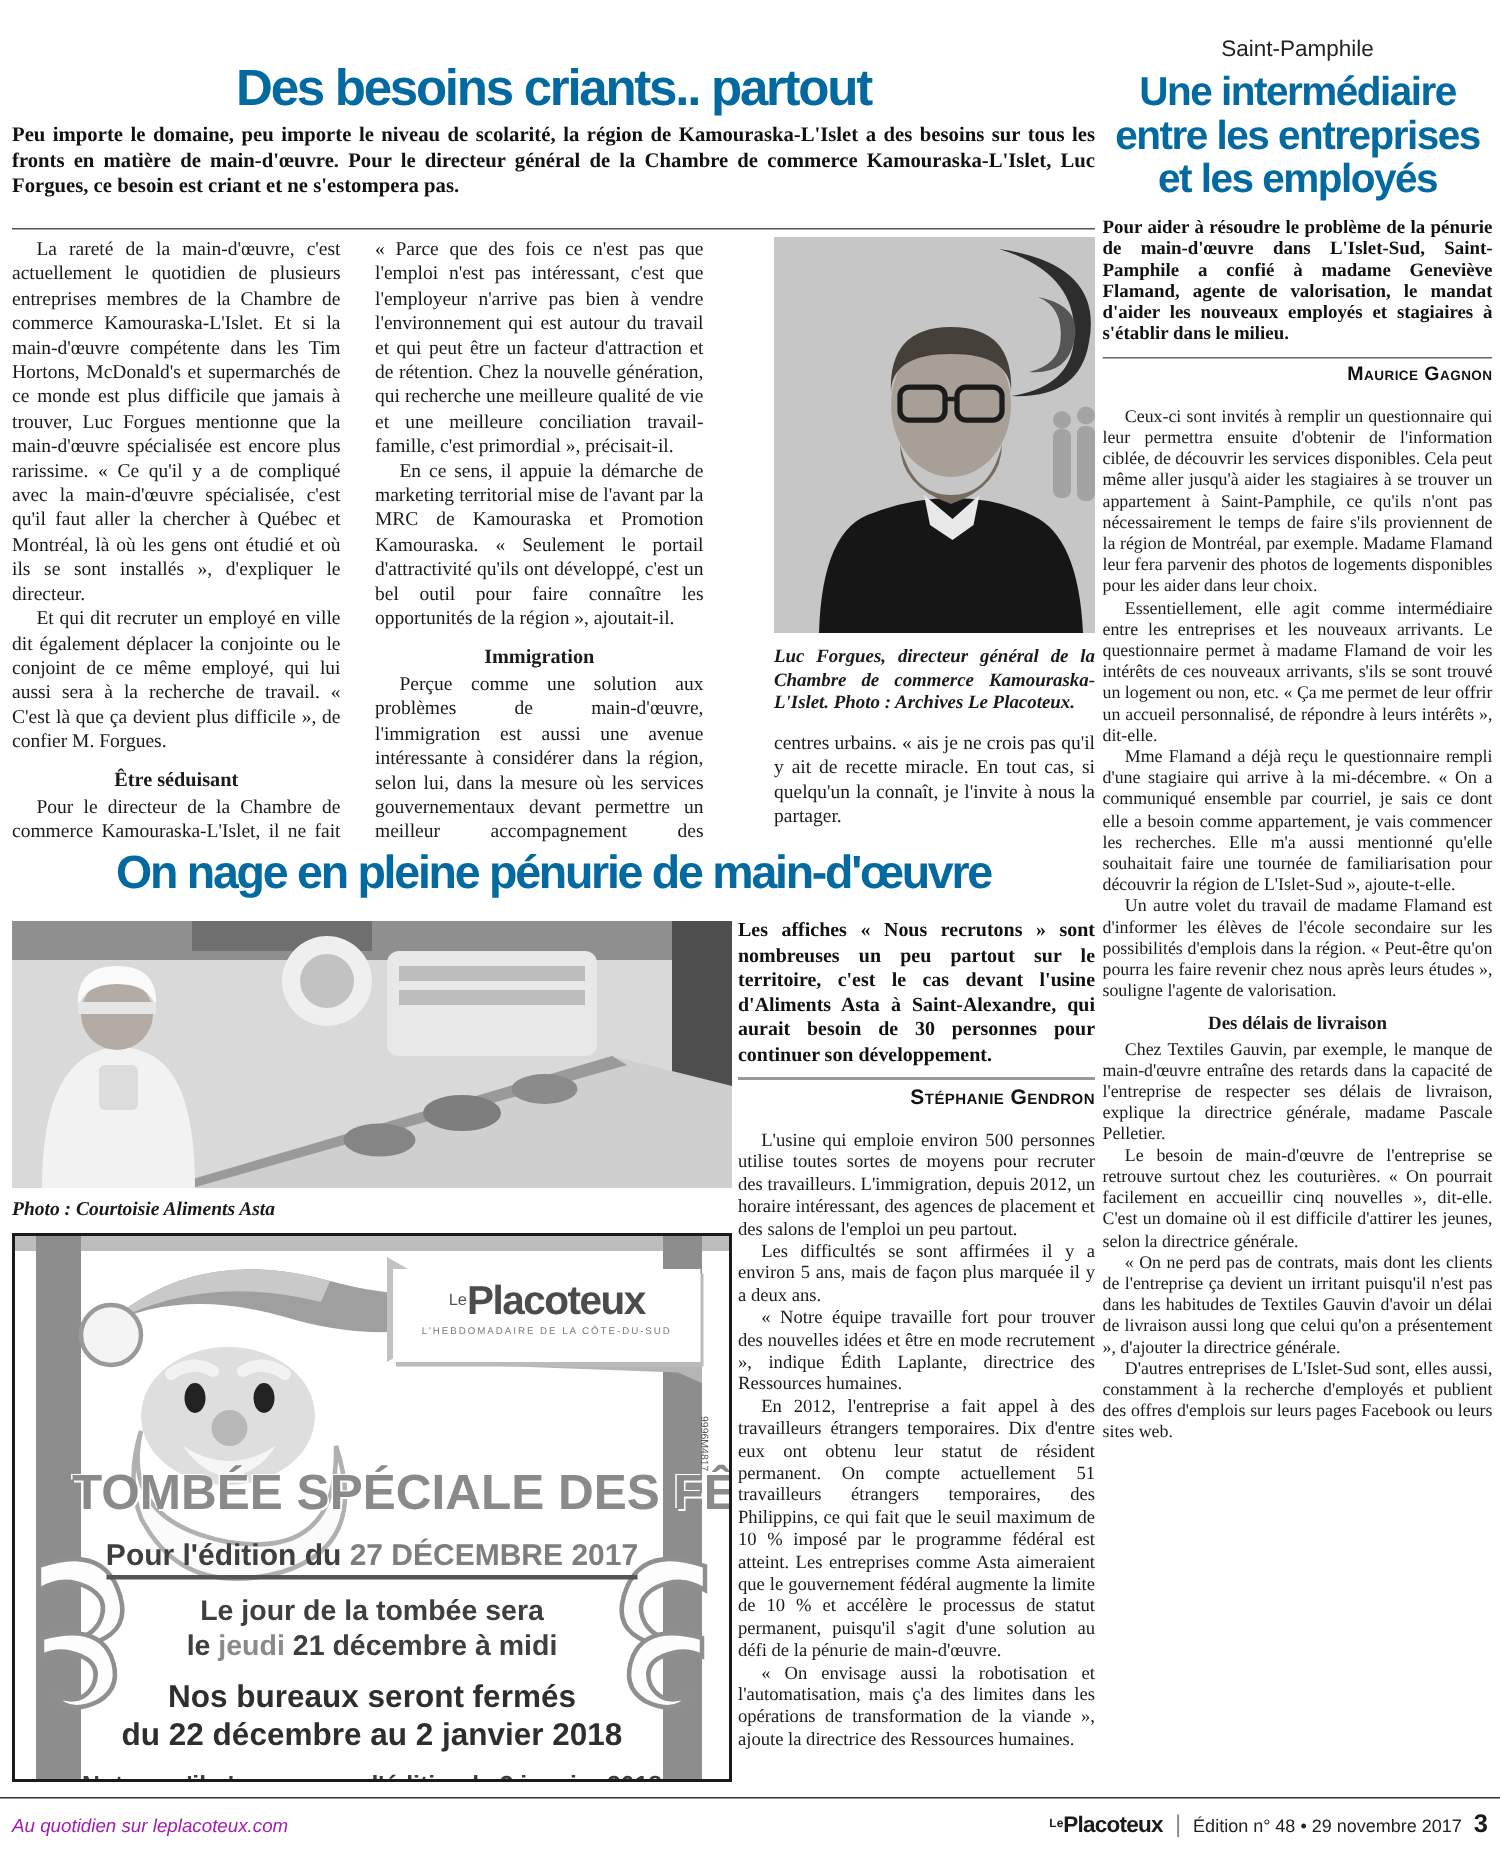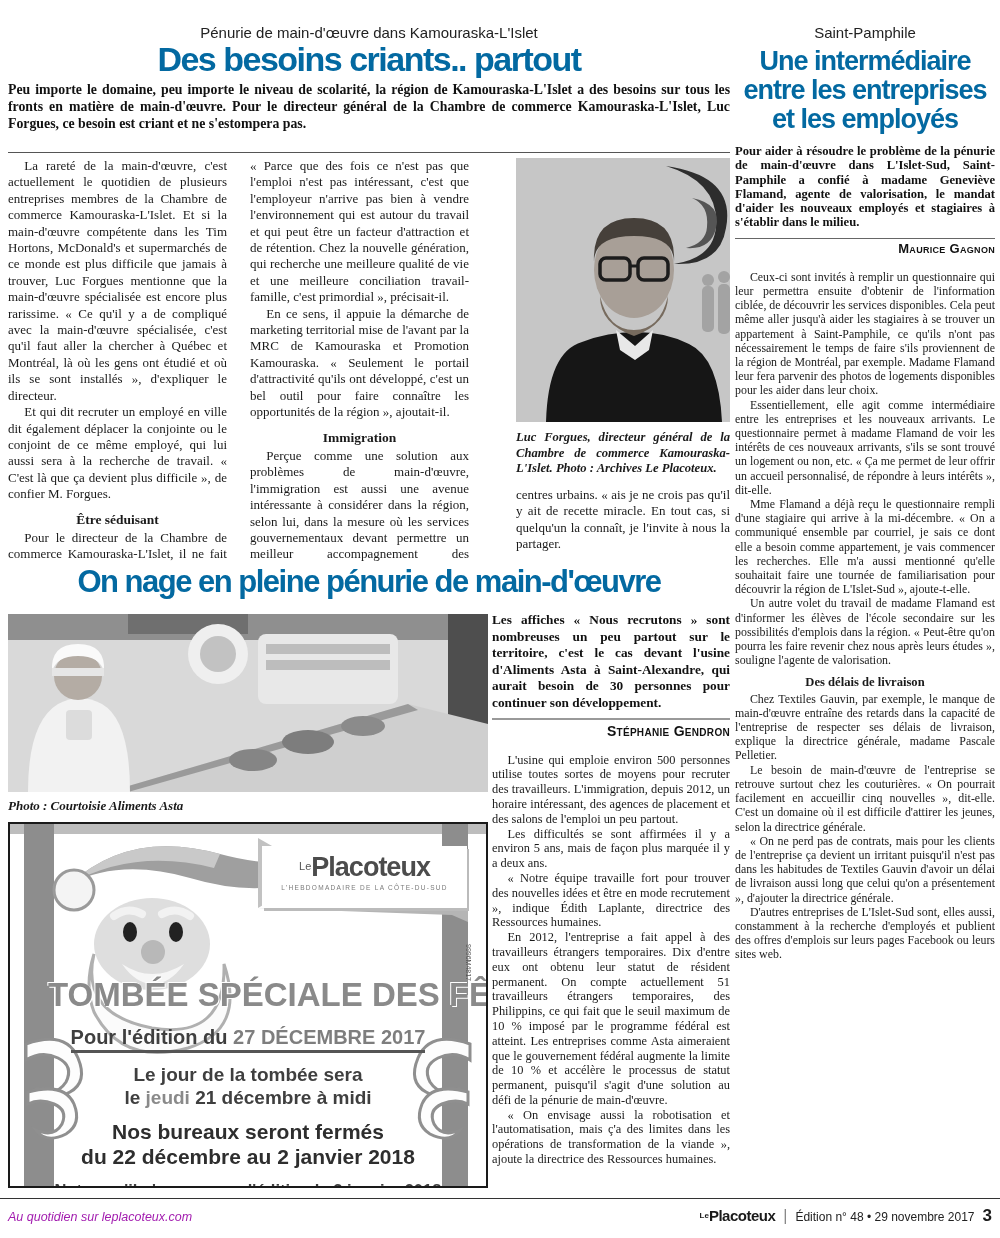--- a/index.html
+++ b/index.html
@@ -92,21 +92,20 @@
   .fbrand .nm { font-family:"Liberation Sans", sans-serif; font-weight:bold; font-size:15px; letter-spacing:-0.5px; }
   .fsep { color:#888; font-family:"Liberation Sans", sans-serif; }
   .fedition { font-family:"Liberation Sans", sans-serif; font-size:12px; color:#222; }
   .fpage { font-family:"Liberation Sans", sans-serif; font-weight:bold; font-size:17px; }
 </style>
 </head>
 <body>
 
 <div class="page">
 
-  <div class="kicker a1-kicker">Pénurie de main-d'œuvre dans Kamouraska-L'Islet</div>
   <h1 class="headline a1-headline">Des besoins criants.. partout</h1>
   <p class="lede a1-lede">Peu importe le domaine, peu importe le niveau de scolarité, la région de Kamouraska-L'Islet a des besoins sur tous les fronts en matière de main-d'œuvre. Pour le directeur général de la Chambre de commerce Kamouraska-L'Islet, Luc Forgues, ce besoin est criant et ne s'estompera pas.</p>
   <div class="byline a1-byline">Maxime Paradis</div>
   <div class="rule a1-rule"></div>
 
   <div class="a1-cols bodytext">
     <div class="a1-col">
       <p class="indent">La rareté de la main-d'œuvre, c'est actuellement le quotidien de plusieurs entreprises membres de la Chambre de commerce Kamouraska-L'Islet. Et si la main-d'œuvre compétente dans les Tim Hortons, McDonald's et supermarchés de ce monde est plus difficile que jamais à trouver, Luc Forgues mentionne que la main-d'œuvre spécialisée est encore plus rarissime. « Ce qu'il y a de compliqué avec la main-d'œuvre spécialisée, c'est qu'il faut aller la chercher à Québec et Montréal, là où les gens ont étudié et où ils se sont installés », d'expliquer le directeur.</p>
       <p class="indent">Et qui dit recruter un employé en ville dit également déplacer la conjointe ou le conjoint de ce même employé, qui lui aussi sera à la recherche de travail. « C'est là que ça devient plus difficile », de confier M. Forgues.</p>
       <div class="subhead">Être séduisant</div>
@@ -194,21 +193,21 @@
     <div class="grayrule"></div>
     <div class="byline">Maurice Gagnon</div>
     <div class="a3-body">
       <p class="indent">Ceux-ci sont invités à remplir un questionnaire qui leur permettra ensuite d'obtenir de l'information ciblée, de découvrir les services disponibles. Cela peut même aller jusqu'à aider les stagiaires à se trouver un appartement à Saint-Pamphile, ce qu'ils n'ont pas nécessairement le temps de faire s'ils proviennent de la région de Montréal, par exemple. Madame Flamand leur fera parvenir des photos de logements disponibles pour les aider dans leur choix.</p>
       <p class="indent">Essentiellement, elle agit comme intermédiaire entre les entreprises et les nouveaux arrivants. Le questionnaire permet à madame Flamand de voir les intérêts de ces nouveaux arrivants, s'ils se sont trouvé un logement ou non, etc. « Ça me permet de leur offrir un accueil personnalisé, de répondre à leurs intérêts », dit-elle.</p>
       <p class="indent">Mme Flamand a déjà reçu le questionnaire rempli d'une stagiaire qui arrive à la mi-décembre. « On a communiqué ensemble par courriel, je sais ce dont elle a besoin comme appartement, je vais commencer les recherches. Elle m'a aussi mentionné qu'elle souhaitait faire une tournée de familiarisation pour découvrir la région de L'Islet-Sud », ajoute-t-elle.</p>
       <p class="indent">Un autre volet du travail de madame Flamand est d'informer les élèves de l'école secondaire sur les possibilités d'emplois dans la région. « Peut-être qu'on pourra les faire revenir chez nous après leurs études », souligne l'agente de valorisation.</p>
       <div class="subhead">Des délais de livraison</div>
       <p class="indent">Chez Textiles Gauvin, par exemple, le manque de main-d'œuvre entraîne des retards dans la capacité de l'entreprise de respecter ses délais de livraison, explique la directrice générale, madame Pascale Pelletier.</p>
       <p class="indent">Le besoin de main-d'œuvre de l'entreprise se retrouve surtout chez les couturières. « On pourrait facilement en accueillir cinq nouvelles », dit-elle. C'est un domaine où il est difficile d'attirer les jeunes, selon la directrice générale.</p>
-      <p class="indent">« On ne perd pas de contrats, mais pour les clients de l'entreprise ça devient un irritant puisqu'il n'est pas dans les habitudes de Textiles Gauvin d'avoir un délai de livraison aussi long que celui qu'on a présentement », d'ajouter la directrice générale.</p>
+      <p class="indent">« On ne perd pas de contrats, mais dont les clients de l'entreprise ça devient un irritant puisqu'il n'est pas dans les habitudes de Textiles Gauvin d'avoir un délai de livraison aussi long que celui qu'on a présentement », d'ajouter la directrice générale.</p>
       <p class="indent">D'autres entreprises de L'Islet-Sud sont, elles aussi, constamment à la recherche d'employés et publient des offres d'emplois sur leurs pages Facebook ou leurs sites web.</p>
     </div>
   </div>
 
   <div class="ad">
     <svg width="476" height="362" viewBox="0 0 476 362">
       <rect width="476" height="362" fill="#ffffff"></rect>
       <rect x="0" y="0" width="476" height="10" fill="#bdbdbd"></rect>
       <rect x="14" y="0" width="30" height="362" fill="#8d8d8d"></rect>
       <rect x="432" y="0" width="26" height="362" fill="#8d8d8d"></rect>

